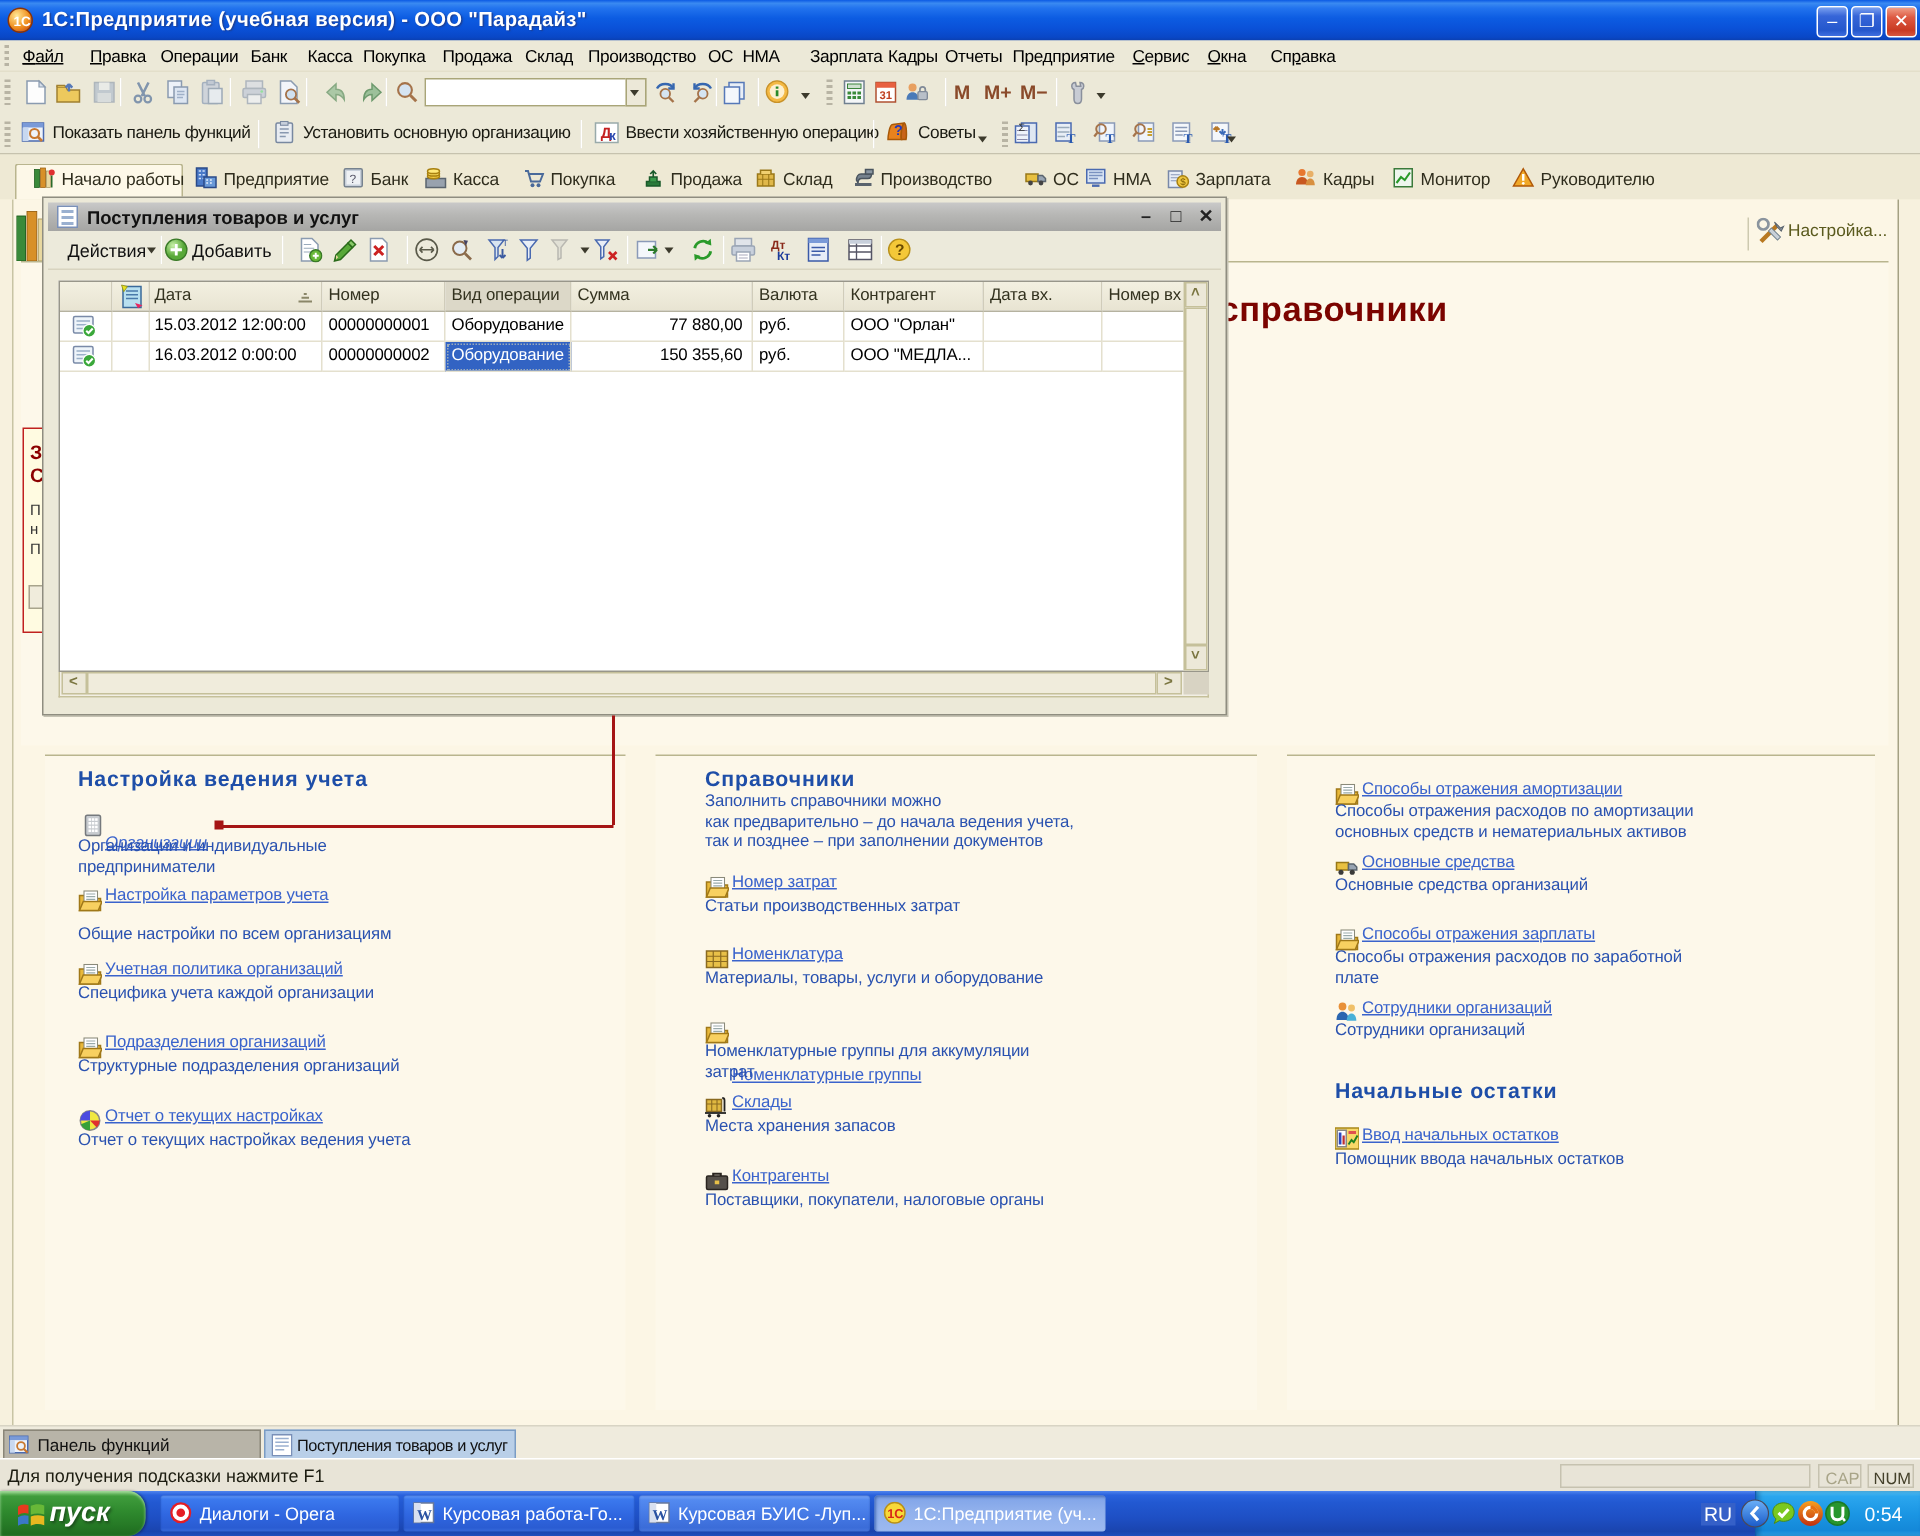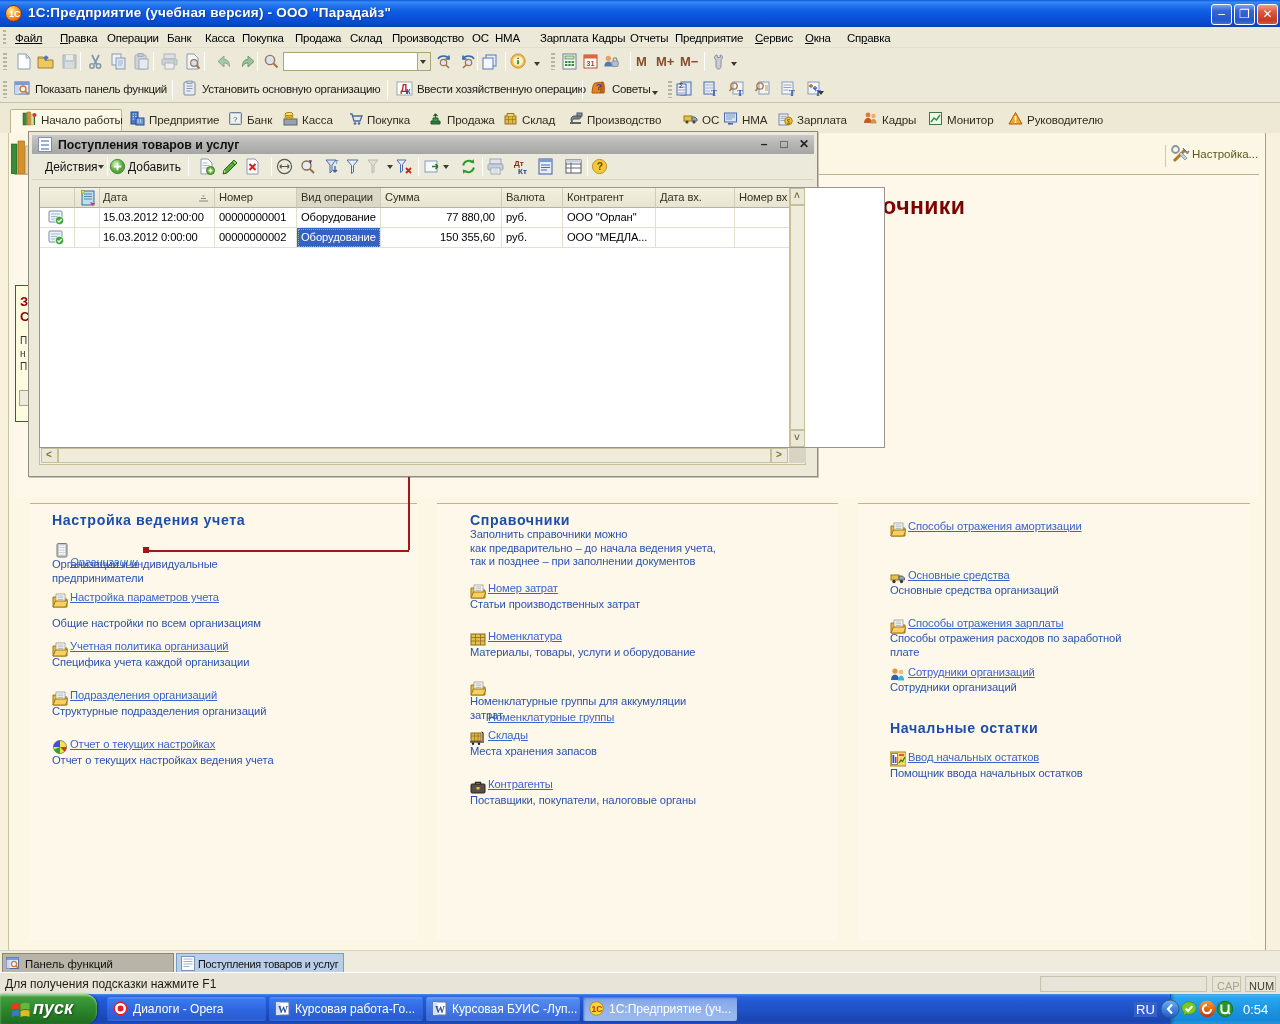--- a/index.html
+++ b/index.html
@@ -49,21 +49,21 @@
 
 #fwin{position:absolute;left:28px;top:131px;width:790px;height:346px;background:#ece9d8;
 border:1px solid #8f8d80;box-shadow:1px 1px 0 #c6c3b4;}
 #fwin-title{position:absolute;left:3px;top:3px;width:782px;height:19px;
 background:linear-gradient(180deg,#c9c9c9 0%,#b8b8b6 40%,#a5a5a3 100%);}
 #fwin-title .dicon{position:absolute;left:6px;top:2px;width:14px;height:15px;background:#fff;border:1px solid #7a90b8;}
 #fwin-title .dicon i{display:block;height:2px;background:#9ab0d0;margin:2px 2px 0 2px;}
 #fwin-title .txt{position:absolute;left:26px;top:3px;font-size:12.3px;font-weight:bold;color:#111;}
 .fbtn{position:absolute;top:2px;width:16px;height:15px;color:#222;font-size:12px;text-align:center;line-height:14px;font-weight:bold;}
 #fwin-toolbar{position:absolute;left:3px;top:22px;width:782px;height:26px;background:#eceadb;border-bottom:1px solid #d8d4c0;}
-#ftable{position:absolute;left:10px;top:55px;width:846px;height:261px;background:#fff;border:1px solid #98968a;}
+#ftable{position:absolute;left:10px;top:55px;width:767px;height:261px;background:#fff;border:1px solid #98968a;}
 .th{position:absolute;top:0;height:20px;background:linear-gradient(180deg,#f3f0e1,#e8e4d2);border-right:1px solid #d0ccba;border-bottom:1px solid #b5b2a0;color:#33321f;font-size:11.2px;letter-spacing:-0.1px;padding:3px 0 0 4px;}
 .cell{position:absolute;height:20px;border-right:1px solid #e4e0ce;border-bottom:1px solid #e4e0ce;font-size:11.2px;letter-spacing:-0.1px;color:#000;padding:3px 0 0 4px;white-space:nowrap;overflow:hidden;}
 
 .sb{position:absolute;background:#f2efe4;}
 .sbtn{position:absolute;background:#ece8d8;border:1px solid #c5c09a;}
 .chev{position:absolute;color:#7a7540;font-weight:bold;}
 
 #mditabs{position:absolute;left:0;top:950px;width:1280px;height:22px;background:#efebdd;border-top:1px solid #d8d4c4;}
 #statusbar{position:absolute;left:0;top:972px;width:1280px;height:33px;background:#e8e4d7;border-top:1px solid #fff;color:#1c1c10;font-size:12px;}
 
@@ -555,20 +555,21 @@
   <div class="pdesc" style="left:470px;top:661px;">Поставщики, покупатели, налоговые органы</div>
 
   <div class="panel" style="left:858px;top:370px;width:392px;height:437px;"></div>
   <svg class="licon fold" style="left:890px;top:388px;" viewBox="0 0 16 16">
       <path d="M1 5h6l1.5 2H15v8H1z" fill="#e8b83a" stroke="#a07818"></path>
       <rect x="4" y="2" width="9" height="8" fill="#fff" stroke="#8a8a7a" stroke-width=".7"></rect>
       <path d="M5.5 4h6M5.5 5.8h6M5.5 7.6h6" stroke="#9aa" stroke-width=".8"></path>
       <path d="M1 15l2.5-6H16l-2.5 6z" fill="#f8d060" stroke="#a07818"></path>
     </svg>
   <div class="plink" style="left:908px;top:387px;">Способы отражения амортизации</div>
+  <div class="pdesc" style="left:890px;top:402px;">Способы отражения расходов по амортизации<br>основных средств и нематериальных активов</div>
   <svg class="licon truck" style="left:890px;top:437px;" viewBox="0 0 16 16">
       <rect x="1" y="5" width="8" height="5" fill="#e8c040" stroke="#987818"></rect>
       <path d="M9 6h3.5l2 2v2H9z" fill="#98a4b2" stroke="#5a646e"></path>
       <circle cx="4" cy="11.5" r="1.7" fill="#3a3a3a"></circle>
       <circle cx="11.5" cy="11.5" r="1.7" fill="#3a3a3a"></circle>
     </svg>
   <div class="plink" style="left:908px;top:436px;">Основные средства</div>
   <div class="pdesc" style="left:890px;top:451px;">Основные средства организаций</div>
   <svg class="licon fold" style="left:890px;top:485px;" viewBox="0 0 16 16">
       <path d="M1 5h6l1.5 2H15v8H1z" fill="#e8b83a" stroke="#a07818"></path>

